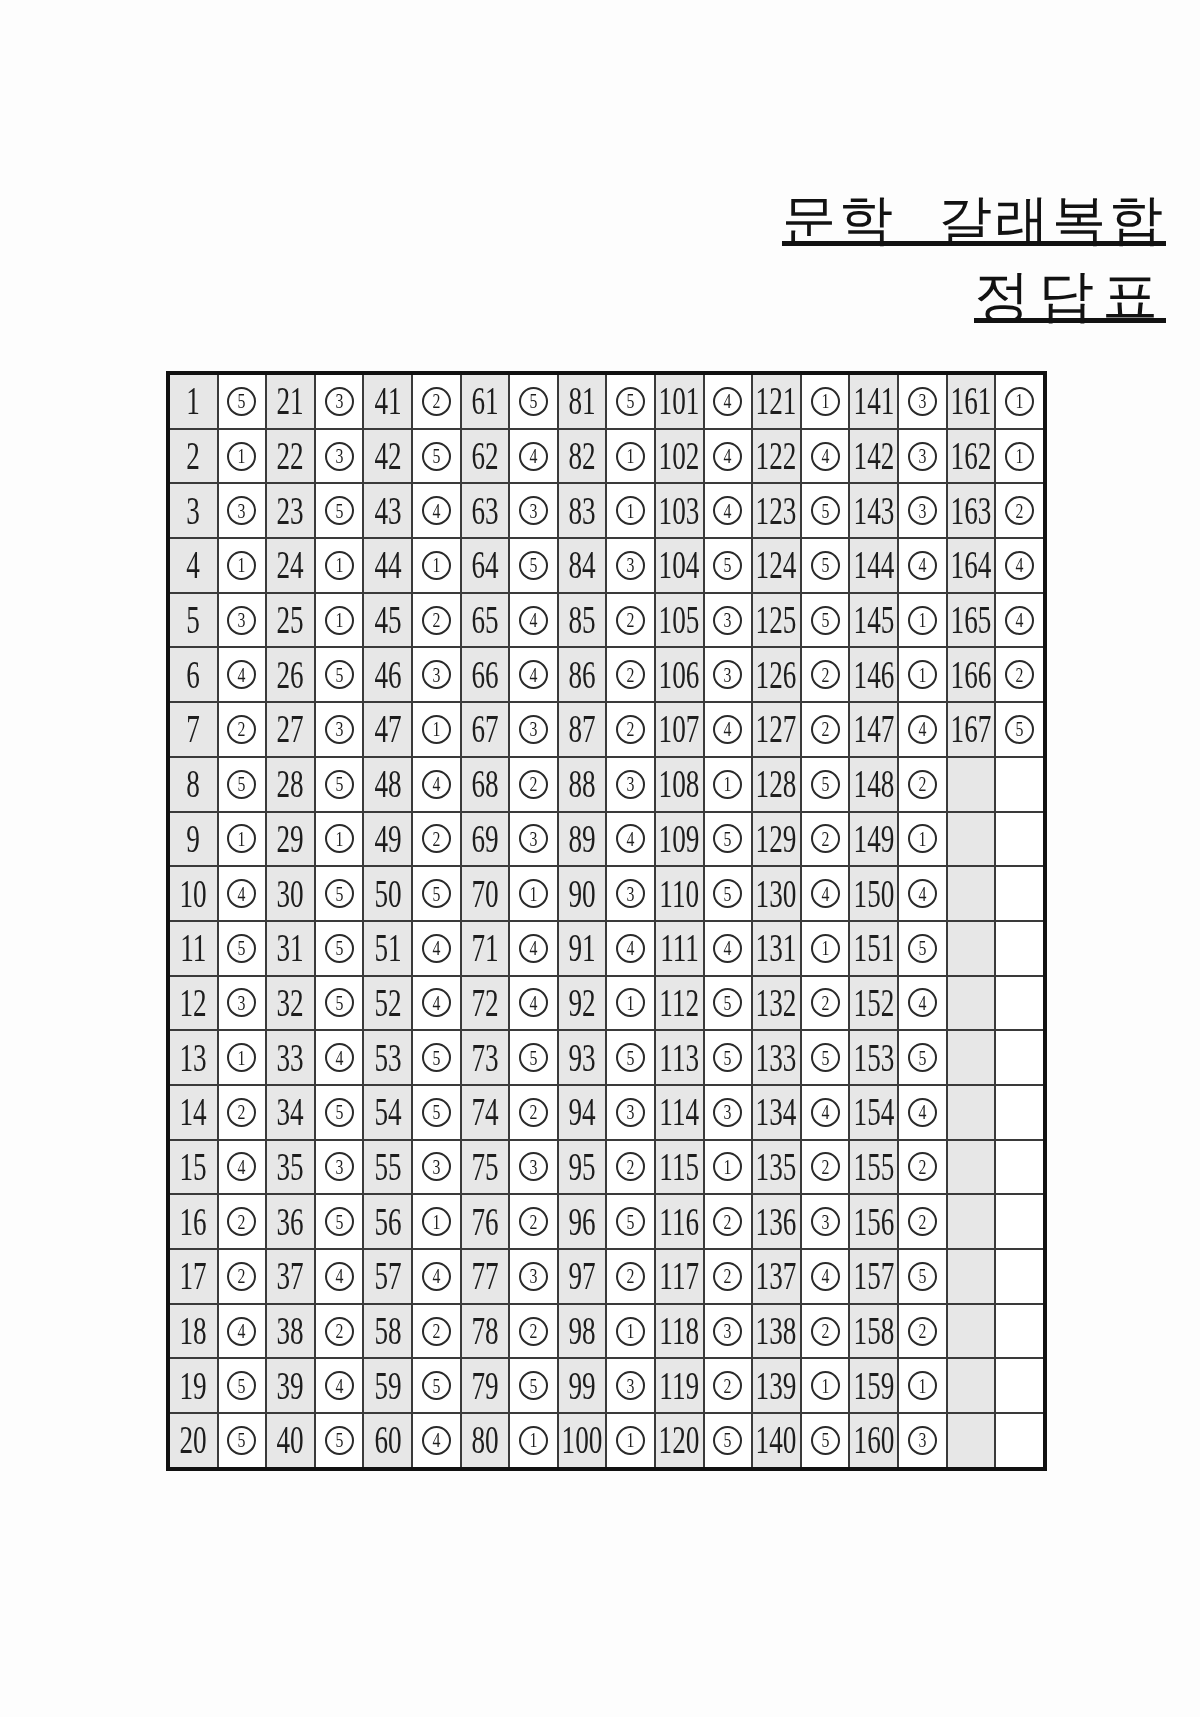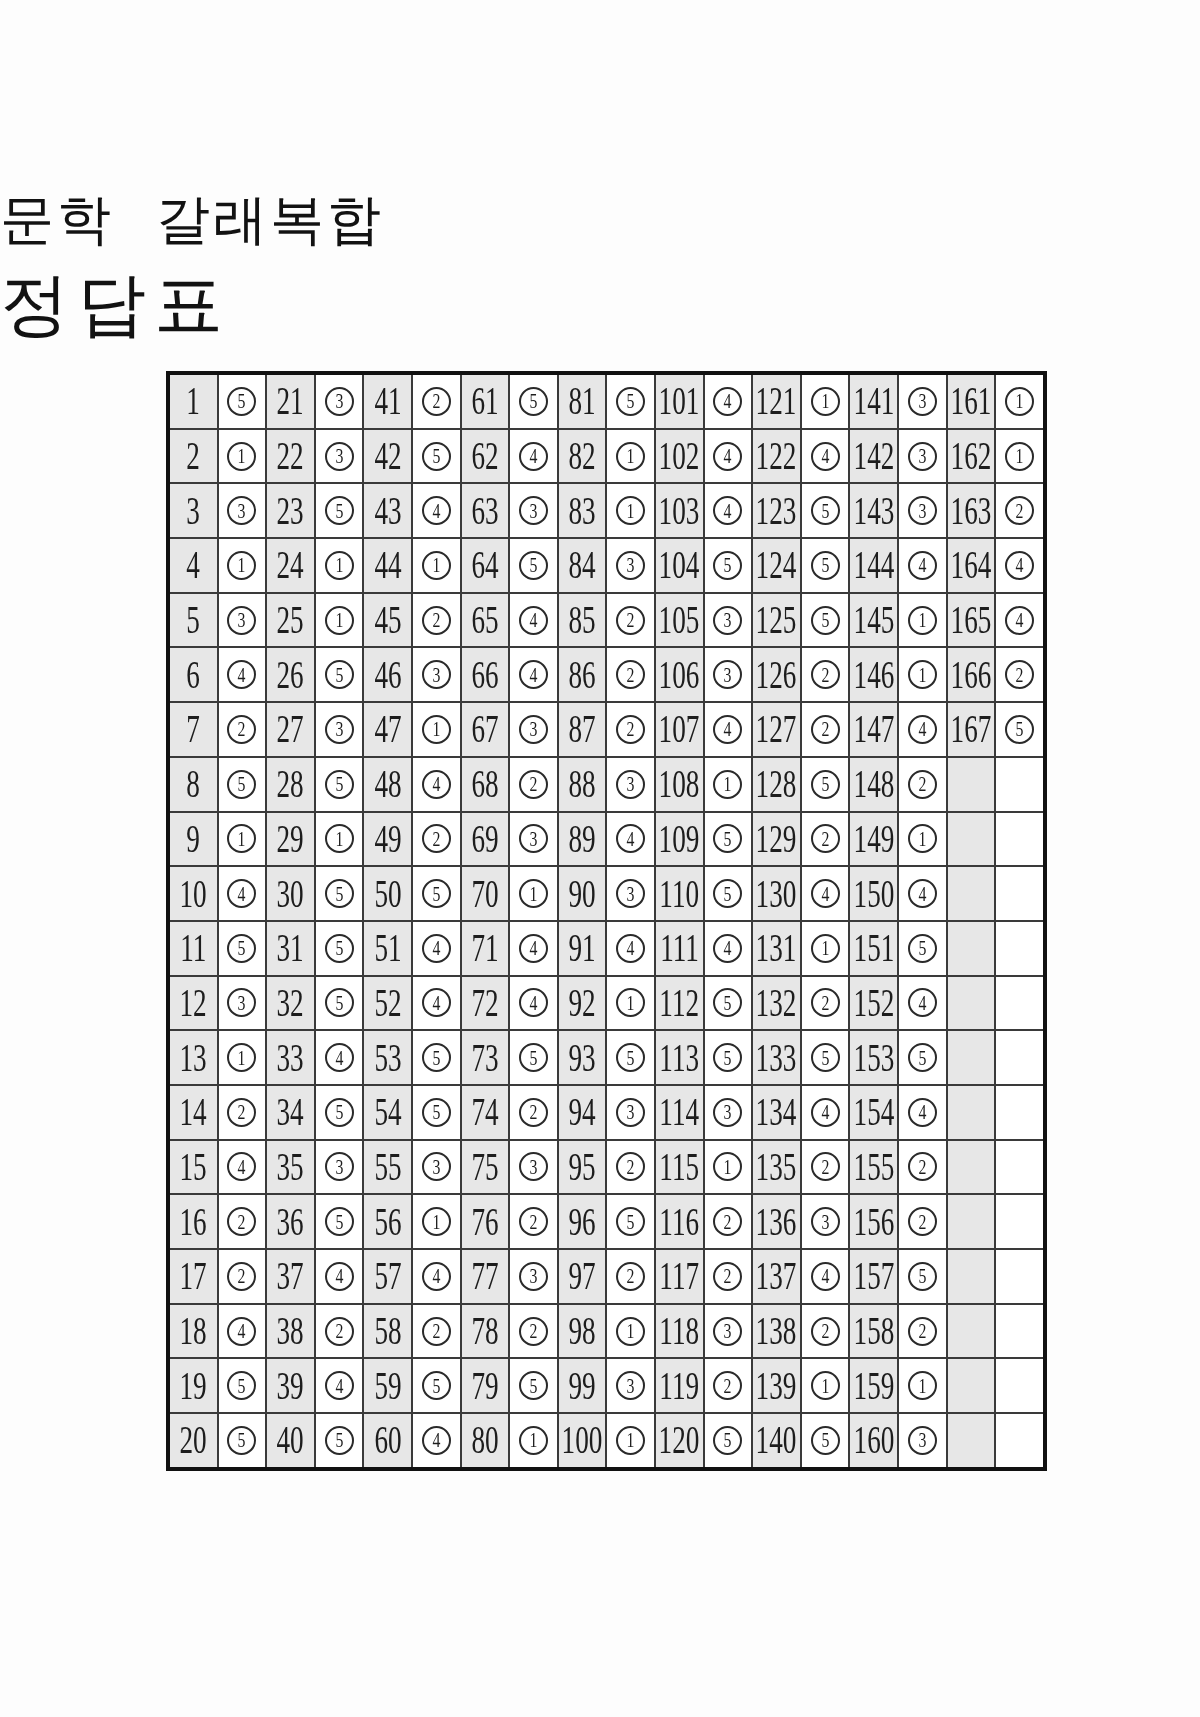--- a/index.html
+++ b/index.html
@@ -6,35 +6,36 @@
   body{
     width:1200px;height:1717px;
     background:#fdfdfd;
     position:relative;
     overflow:hidden;
     font-family:"Liberation Serif", serif;
   }
   .title-line{
     position:absolute;
     left:0;width:1166px;
-    text-align:left;
+    text-align:right;
     font-family:"Liberation Sans", sans-serif;
     color:#121212;
     font-weight:500;
     white-space:pre;
+    text-decoration:underline;
   }
   .title-main{
     top:184px;
     font-size:54px;
     letter-spacing:3px;
     word-spacing:24px;
   }
   .title-sub{
     top:259px;
-    font-size:69px;
+    font-size:56px;
     letter-spacing:8px;
   }
   .answer-grid{
     position:absolute;
     left:166px;
     top:371px;
     display:grid;
     grid-template-columns:repeat(18,46.6px);
     grid-auto-rows:52.7px;
     gap:2px;

